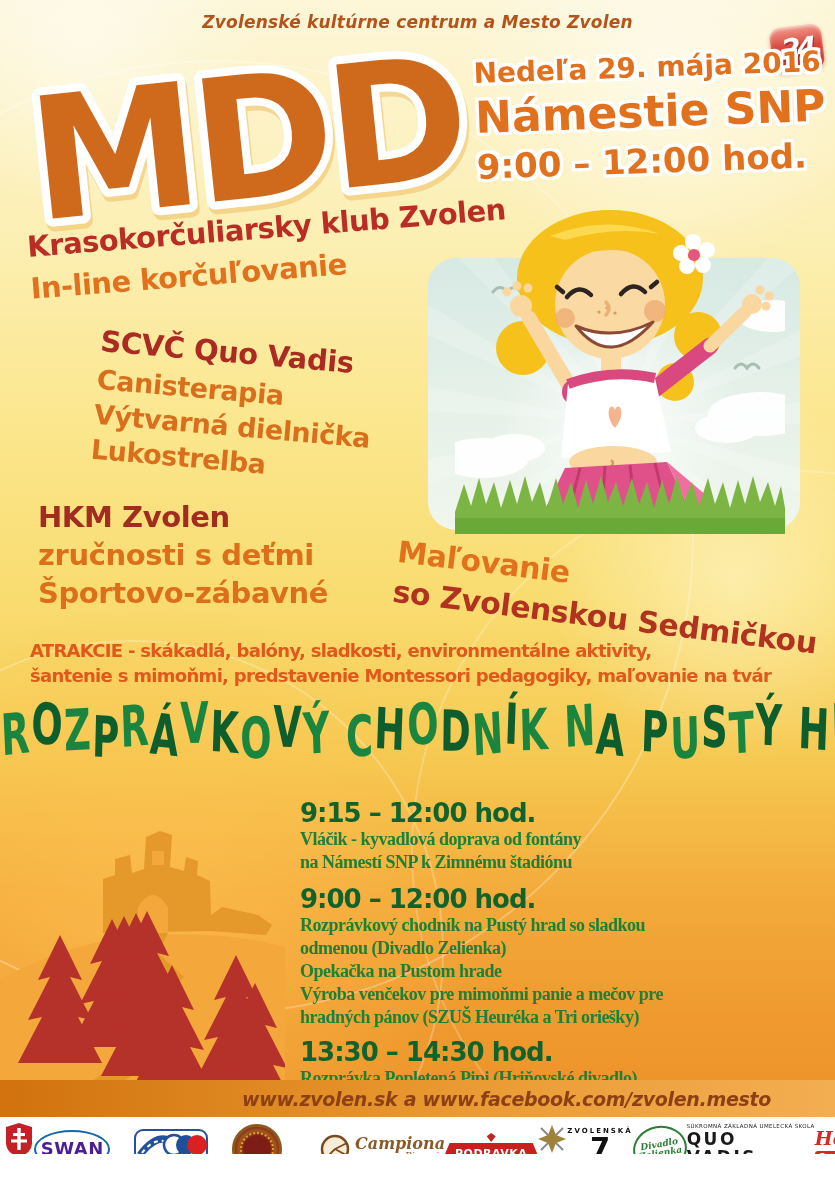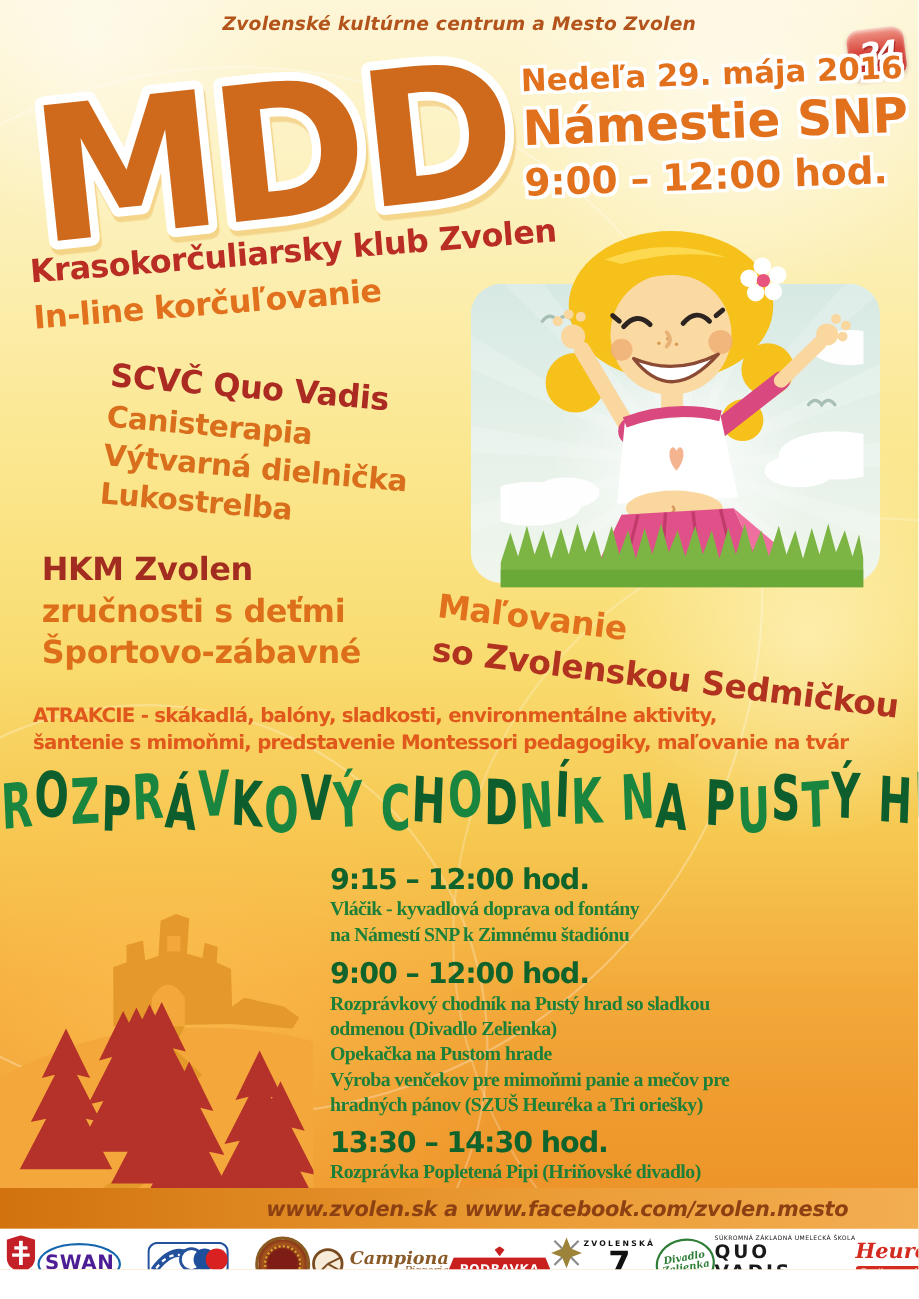--- a/index.html
+++ b/index.html
@@ -59,41 +59,41 @@
 
   .trail-title{position:absolute;left:0;right:0;top:706px;text-align:center;
     font-size:40px;font-weight:bold;letter-spacing:-1px;white-space:nowrap;}
   .wch{display:inline-block;}
   .wch:nth-child(odd){color:#19853f;}
   .wch:nth-child(even){color:#0d5d2d;}
   .wsp{display:inline-block;width:.38em;}
 
   .schedule{position:absolute;left:300px;top:782px;font-weight:bold;white-space:nowrap;}
   .stime{font-size:26px;line-height:30px;color:#11632c;letter-spacing:-1px;margin-top:10px;}
-  .stime:first-child{margin-top:3px;}
+  .stime:first-child{margin-top:16px;}
   .sline{font-size:18px;line-height:23px;color:#1e8038;letter-spacing:-.5px;font-family:Liberation Serif, serif;}
 
   .castle-svg{position:absolute;left:0;top:815px;}
 
   .band{position:absolute;left:0;top:1080px;width:835px;height:37px;
     background:linear-gradient(90deg,#d1720e,#ea9a32 55%,#f3ae52);}
   .weblinks{position:absolute;left:242px;top:1088px;font-size:19px;font-weight:bold;font-style:italic;
     color:#8d4113;letter-spacing:-.3px;}
 
   .logostrip{position:absolute;left:0;top:1117px;width:835px;height:64px;background:#fff;
     display:flex;align-items:center;justify-content:space-evenly;padding:0 4px;box-sizing:border-box;}
   .logo{display:flex;flex-direction:column;align-items:center;justify-content:center;line-height:1.05;}
   .lg-mz-label{color:#c32027;font-size:8px;font-weight:bold;margin-top:2px;}
   .lg-swan{border:2.5px solid #1767ae;border-radius:50%;width:72px;height:34px;
     display:flex;align-items:center;justify-content:center;color:#4c1d95;font-weight:bold;font-size:18px;letter-spacing:.5px;}
   .lg-sad-caption{color:#23519c;font-size:5.5px;margin-top:2px;white-space:nowrap;}
   .lg-guild{width:44px;height:44px;border-radius:50%;position:relative;border:3px solid #8a5a20;
     background:radial-gradient(circle,#7e1d15 42%,#a4581d 58%,#7e1d15 78%);}
   .lg-guild::after{content:"";position:absolute;inset:5px;border:2px dotted #d9a431;border-radius:50%;}
-  .lg-campiona{flex-direction:row;gap:4px;}
+  .lg-campiona{flex-direction:row;gap:4px;margin-left:37px;}
   .lg-camp-name{font-family:"DejaVu Serif",serif;font-style:italic;font-weight:bold;color:#8a5a28;font-size:16px;}
   .lg-camp-sub{font-family:"DejaVu Serif",serif;font-style:italic;color:#8a5a28;font-size:10px;text-align:right;margin-top:-2px;}
   .lg-podravka{position:relative;}
   .lg-pod-crest{width:9px;height:9px;background:#c8201f;clip-path:polygon(50% 0,100% 35%,50% 100%,0 35%);margin-bottom:1px;}
   .lg-pod-banner{background:#c8201f;color:#fff;font-weight:bold;font-size:11px;letter-spacing:.5px;
     height:22px;display:flex;align-items:center;justify-content:center;padding:0 10px;
     clip-path:polygon(0 50%,5% 0,95% 0,100% 50%,95% 100%,5% 100%);}
   .lg-cross-cap{color:#b03020;font-family:"DejaVu Serif",serif;font-style:italic;font-size:6px;text-align:center;margin-top:1px;}
   .lg-7top,.lg-7bot{font-size:7px;letter-spacing:2px;color:#111;font-weight:bold;}
   .lg-7num{font-size:29px;font-weight:bold;color:#111;line-height:.95;}

